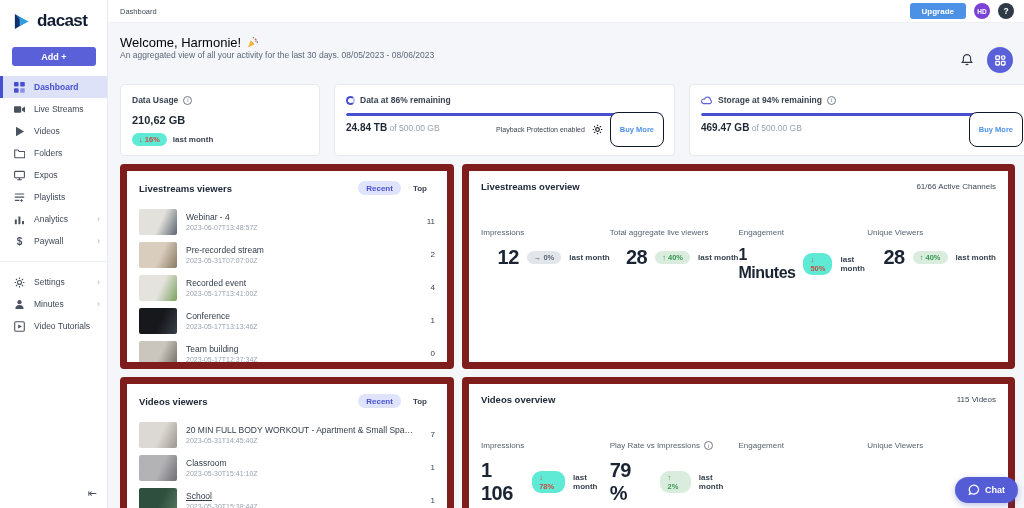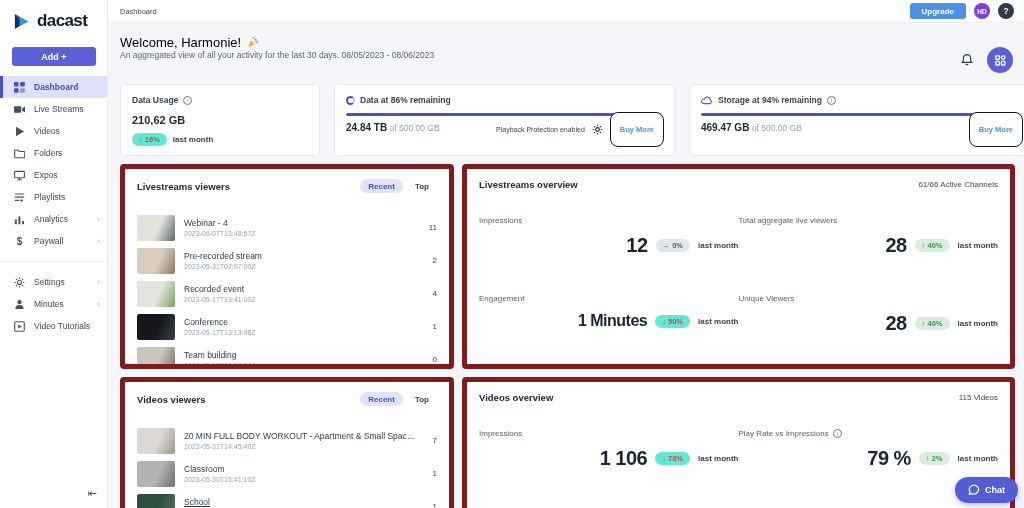--- a/index.html
+++ b/index.html
@@ -55,40 +55,40 @@
   .progress-fill { height:100%; background:#4750cf; border-radius:2px; }
   .usage-line { margin-top:6px; font-size:8.5px; color:#99a1ad; }
   .usage-line b { color:#1e2734; font-size:10px; }
   .card-footer { position:absolute; right:10px; bottom:8px; display:flex; align-items:center; gap:7px; }
   .protect-label { font-size:7px; color:#3a4350; }
   .gear { color:#20262e; display:flex; }
   .buy-more-btn { background:#fff; border:1px solid #0f172a; color:#4d91e6; font-size:7.5px; font-weight:700; border-radius:8px; padding:12px 9px; font-family:inherit; cursor:pointer; }
 
   
   .panels-grid { margin-top:8px; display:grid; grid-template-columns:334px 553px; gap:8px; }
-  .panel { background:#fff; border:5px solid #7f1d1d; border-radius:4px; padding:10px 12px; overflow:hidden; }
+  .panel { background:#fff; border:7px solid #7f1d1d; border-radius:4px; padding:10px 12px; overflow:hidden; }
   .panel.tall { height:205px; }
   .panel.bottom { height:230px; }
   .panel-head { display:flex; align-items:center; }
   .panel-title { font-size:9.5px; font-weight:700; color:#202a38; }
   .panel-meta { margin-left:auto; font-size:8px; color:#3f4856; }
   .tabs { margin-left:auto; display:flex; align-items:center; gap:4px; }
   .tab { font-size:8px; font-weight:700; padding:2.5px 8px; border-radius:9px; color:#3a4350; cursor:pointer; }
   .tab.active { background:#dfe3fb; color:#4750cf; }
 
-  .v-list { margin-top:18px; }
+  .v-list { margin-top:10px; }
   .v-item { display:flex; align-items:center; gap:9px; padding:3.5px 0; cursor:pointer; }
   .v-thumb { width:38px; height:26px; border-radius:2px; flex:none; background:#ccc; }
   .v-text { min-width:0; }
   .v-title { font-size:8.5px; color:#323b48; white-space:nowrap; overflow:hidden; text-overflow:ellipsis; max-width:218px; }
   .v-ts { margin-top:2px; font-size:7px; color:#9aa3b0; }
   .v-count { margin-left:auto; font-size:8px; color:#39424f; padding-left:6px; }
   .videos-list .v-title { max-width:240px; }
 
-  .metrics { margin-top:26px; display:grid; grid-template-columns:1fr 1fr; row-gap:37px; }
+  .metrics { margin-top:36px; display:grid; grid-template-columns:1fr 1fr 1fr 1fr; row-gap:26px; }
   .metric-label { font-size:8px; color:#57626f; display:flex; align-items:center; gap:4px; }
   .metric-value-row { margin-top:9px; display:flex; align-items:center; gap:8px;justify-content:flex-end; }
   .metric-value { font-size:20px; font-weight:700; color:#1a2433; letter-spacing:-0.5px; }
   .metric-value.medium { font-size:16px; }
 
   
   .chat-btn { position:absolute; right:6px; bottom:5px; background:#545cd6; color:#fff; border:none; border-radius:14px; padding:7px 13px; font-size:9px; font-weight:700; display:flex; align-items:center; gap:5px; font-family:inherit; cursor:pointer; box-shadow:0 2px 6px rgba(60,70,180,.35); z-index:5; }
 </style>
 </head>
 <body>

